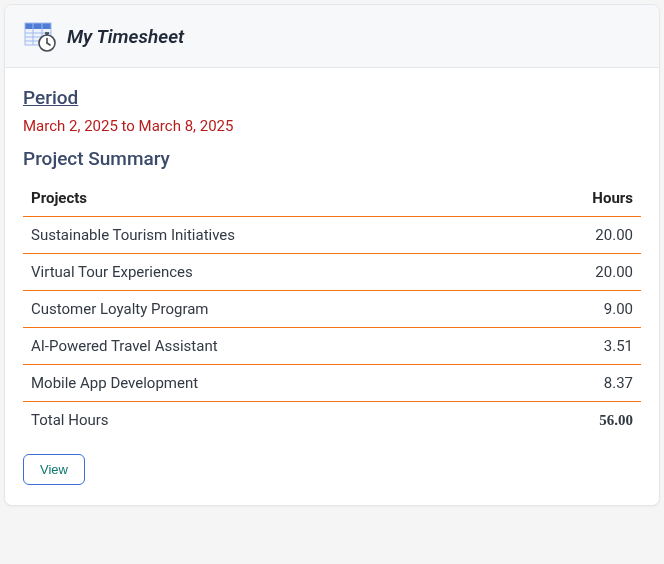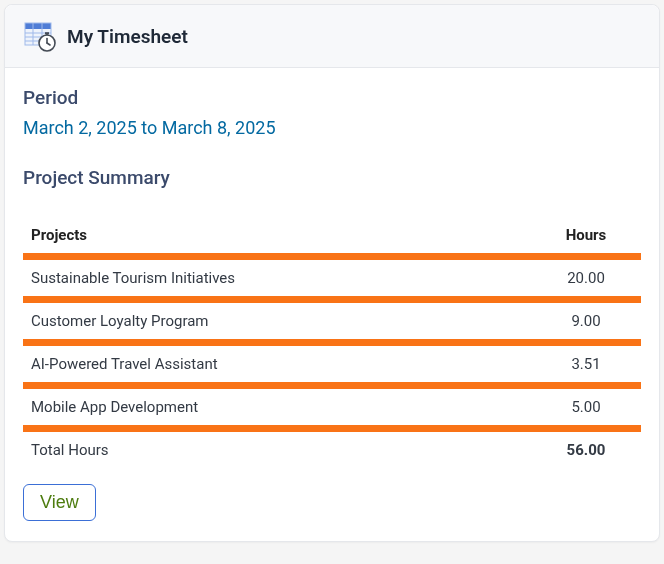--- a/index.html
+++ b/index.html
@@ -27,83 +27,86 @@
       gap: 10px;
       padding: 14px 18px;
       border-bottom: 1px solid #e5e7eb;
       background: #f7f8fa;
       border-radius: 8px 8px 0 0;
     }
     .card-header .title {
       font-size: 19px;
       font-weight: 600;
       color: #1f2937;
+      font-style: italic;
     }
     .icon-wrap {
       width: 34px;
       height: 34px;
       position: relative;
     }
     .card-body {
       padding: 18px 18px 20px 18px;
     }
     .section-title {
       font-size: 19px;
       font-weight: 500;
       color: #3b4a6b;
       margin-bottom: 8px;
+      text-decoration: underline;
     }
     .period-text {
-      font-size: 18px;
-      color: #0369a1;
-      margin-bottom: 28px;
+      font-size: 15px;
+      color: #b91c1c;
+      margin-bottom: 12px;
     }
     .summary-title {
       font-size: 19px;
       font-weight: 500;
       color: #3b4a6b;
-      margin-bottom: 28px;
+      margin-bottom: 10px;
     }
     table {
       width: 100%;
       border-collapse: collapse;
     }
     th, td {
       text-align: left;
       font-size: 15px;
       padding: 9px 8px;
-      border-bottom: 7px solid #f97316;
+      border-bottom: 1px solid #f97316;
       color: #333a44;
     }
     th {
       font-weight: 700;
       color: #222;
     }
     th.hours-col, td.hours-col {
-      text-align: center;
+      text-align: right;
       width: 110px;
     }
     .total-row td {
       font-weight: 400;
       border-bottom: none;
     }
     .total-row td.hours-col {
       font-weight: 700;
+      font-family: Liberation Serif, serif;
     }
     .footer {
       padding-top: 16px;
     }
     .view-btn {
       display: inline-block;
       border: 1px solid #3b6fd6;
-      color: #4d7c0f;
+      color: #0f766e;
       background: #fff;
       border-radius: 6px;
       padding: 7px 16px;
-      font-size: 18px;
+      font-size: 13px;
       cursor: pointer;
     }
   </style>
 </head>
 <body>
 
 <div class="card">
   <div class="card-header">
     <div class="icon-wrap">
       <svg width="34" height="34" viewBox="0 0 34 34">
@@ -139,30 +142,34 @@
           <th>Projects</th>
           <th class="hours-col">Hours</th>
         </tr>
       </thead>
       <tbody id="summary-rows">
           <tr>
             <td>Sustainable Tourism Initiatives</td>
             <td class="hours-col">20.00</td>
           </tr>
           <tr>
+            <td>Virtual Tour Experiences</td>
+            <td class="hours-col">20.00</td>
+          </tr>
+          <tr>
             <td>Customer Loyalty Program</td>
             <td class="hours-col">9.00</td>
           </tr>
           <tr>
             <td>AI-Powered Travel Assistant</td>
             <td class="hours-col">3.51</td>
           </tr>
           <tr>
             <td>Mobile App Development</td>
-            <td class="hours-col">5.00</td>
+            <td class="hours-col">8.37</td>
           </tr>
         </tbody>
       <tfoot>
         <tr class="total-row">
           <td>Total Hours</td>
           <td class="hours-col">56.00</td>
         </tr>
       </tfoot>
     </table>
 

